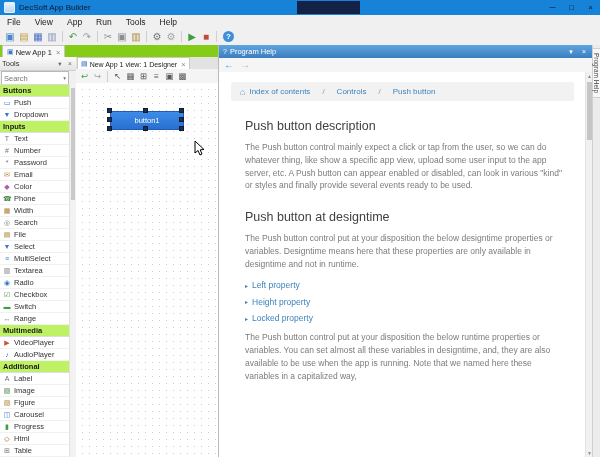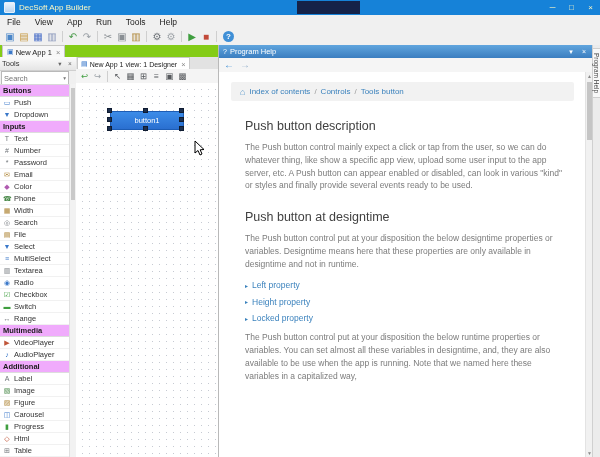--- a/index.html
+++ b/index.html
@@ -1,20 +1,20 @@
 <!DOCTYPE html>
 <html><head>
 <meta charset="utf-8">
 <style>
   html,body{margin:0;padding:0}
   body{font-family:"Liberation Sans",sans-serif;background:#bbb}
   .window{position:relative;width:600px;height:457px;background:#e9e9e9;overflow:hidden;user-select:none}
 
   
-  .titlebar{position:absolute;top:0;left:0;right:0;height:15px;background:#1682d8;color:#fef9c3;display:flex;align-items:center;z-index:6}
+  .titlebar{position:absolute;top:0;left:0;right:0;height:15px;background:#1682d8;color:#0f172a;display:flex;align-items:center;z-index:6}
   .app-logo{width:9px;height:9px;margin:0 4px;background:linear-gradient(#eaf3fc,#bcd6ef);border:1px solid #e6f0fa;border-radius:1px}
   .window-title{font-size:8px}
   .dark-badge{position:absolute;left:297px;top:1px;width:63px;height:13px;background:#152248}
   .win-controls{margin-left:auto;display:flex;height:100%}
   .win-controls span{width:19px;display:flex;align-items:center;justify-content:center;font-size:8px}
 
   
   .menubar{position:absolute;top:15px;left:0;right:0;height:13px;background:#f0f0f0;display:flex;align-items:center;font-size:8.5px;color:#222;border-bottom:1px solid #e4e4e4}
   .menubar span{padding:0 7px;height:100%;display:flex;align-items:center}
 
@@ -32,21 +32,21 @@
 
   
   .tools-panel{position:absolute;left:0;top:57px;bottom:0;width:76px;background:#f0f0f0;border-right:1px solid #c6c6c6}
   .tools-header{height:13px;background:linear-gradient(#fbfbfb,#e5e5e5);border-bottom:1px solid #cfcfcf;display:flex;align-items:center;font-size:7.5px;color:#333;padding:0 2px;gap:2px}
   .tools-title{flex:1}
   .tools-hicon{font-size:6.5px;color:#666;width:8px;text-align:center}
   .tools-search{position:absolute;top:14px;left:1px;right:7px;height:12px;background:#fff;border:1px solid #b9b9b9;display:flex;align-items:center}
   .tools-search input{border:0;outline:0;width:100%;font-size:7.5px;padding:0 2px;font-family:inherit;color:#333;background:transparent}
   .tools-search .dd{font-size:5.5px;color:#777;padding-right:2px}
   .tools-list{position:absolute;top:27px;left:0;right:6px;bottom:0;background:#fff;overflow:hidden;border-top:1px solid #d9d9d9}
-  .tool-sec{height:11px;line-height:11px;font-size:7.5px;font-weight:bold;color:#1a1a1a;background:#f0abfc;border-bottom:1px solid #ddd;padding-left:3px}
+  .tool-sec{height:11px;line-height:11px;font-size:7.5px;font-weight:bold;color:#1a1a1a;background:#bef264;border-bottom:1px solid #ddd;padding-left:3px}
   .tool-item{height:11px;display:flex;align-items:center;gap:3px;padding-left:3px;border-bottom:1px solid #f1f1f1;background:#fff;font-size:7.5px;color:#333}
   .ti-icon{width:8px;font-size:7px;text-align:center}
   .tools-scroll{position:absolute;top:27px;right:0;width:6px;bottom:0;background:#f2f2f2;border-left:1px solid #e0e0e0}
   .tools-scroll .thumb{position:absolute;top:4px;left:1px;right:1px;height:112px;background:#c9c9c9}
 
   
   .designer{position:absolute;left:76px;top:57px;bottom:0;width:142px;background:#fff}
   .designer-tabrow{position:absolute;top:0;left:0;right:0;height:12px;background:#e2e2e2;border-bottom:1px solid #c9c9c9}
   .designer-tab{position:absolute;left:1px;top:0;height:12px;background:#fff;border:1px solid #c9c9c9;border-bottom:0;display:flex;align-items:center;gap:2px;padding:0 3px;font-size:7px;white-space:nowrap;color:#222}
   .designer-toolbar{position:absolute;top:12px;left:0;right:0;height:14px;background:#f4f4f4;border-bottom:1px solid #d8d8d8;display:flex;align-items:center;padding-left:2px}
@@ -317,26 +317,26 @@
       <span class="help-tbtn">▾</span>
       <span class="help-tbtn">×</span>
     </div>
     <div class="help-toolbar">
       <span class="help-nav" style="color:#3f8fd6">←</span>
       <span class="help-nav" style="color:#9ab4cc">→</span>
     </div>
     <div class="help-content">
       <div class="breadcrumb">
         <span class="bc-home">⌂</span>
-        <span style="display:flex;gap:4px;align-items:flex-end">
+        <span style="display:flex;gap:12px;align-items:flex-end">
             <span class="bc-link">Index of contents</span>
             <span class="bc-sep">/</span>
             <span class="bc-link">Controls</span>
             <span class="bc-sep">/</span>
-            <span class="bc-link current">Tools button</span>
+            <span class="bc-link current">Push button</span>
           </span>
       </div>
       <div class="help-h">Push button description</div>
       <p class="help-p">The Push button control mainly expect a click or tap from the user, so we can do whatever thing, like show a specific app view, upload some user input to the app server, etc. A Push button can appear enabled or disabled, can look in various "kind" or styles and finally provide several events ready to be used.</p>
       <div class="help-h">Push button at designtime</div>
       <p class="help-p">The Push button control put at your disposition the below designtime properties or variables. Designtime means here that these properties are only available in designtime and not in runtime.</p>
       <div class="prop-links">
           <div class="prop-link">
             <span class="caret">▸</span>
             <span>Left property</span>

